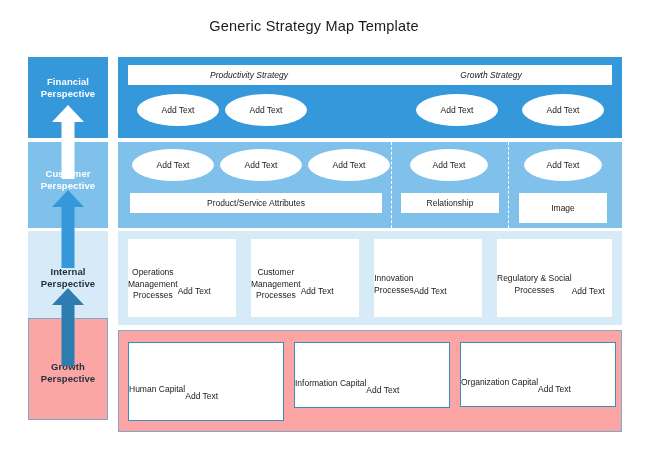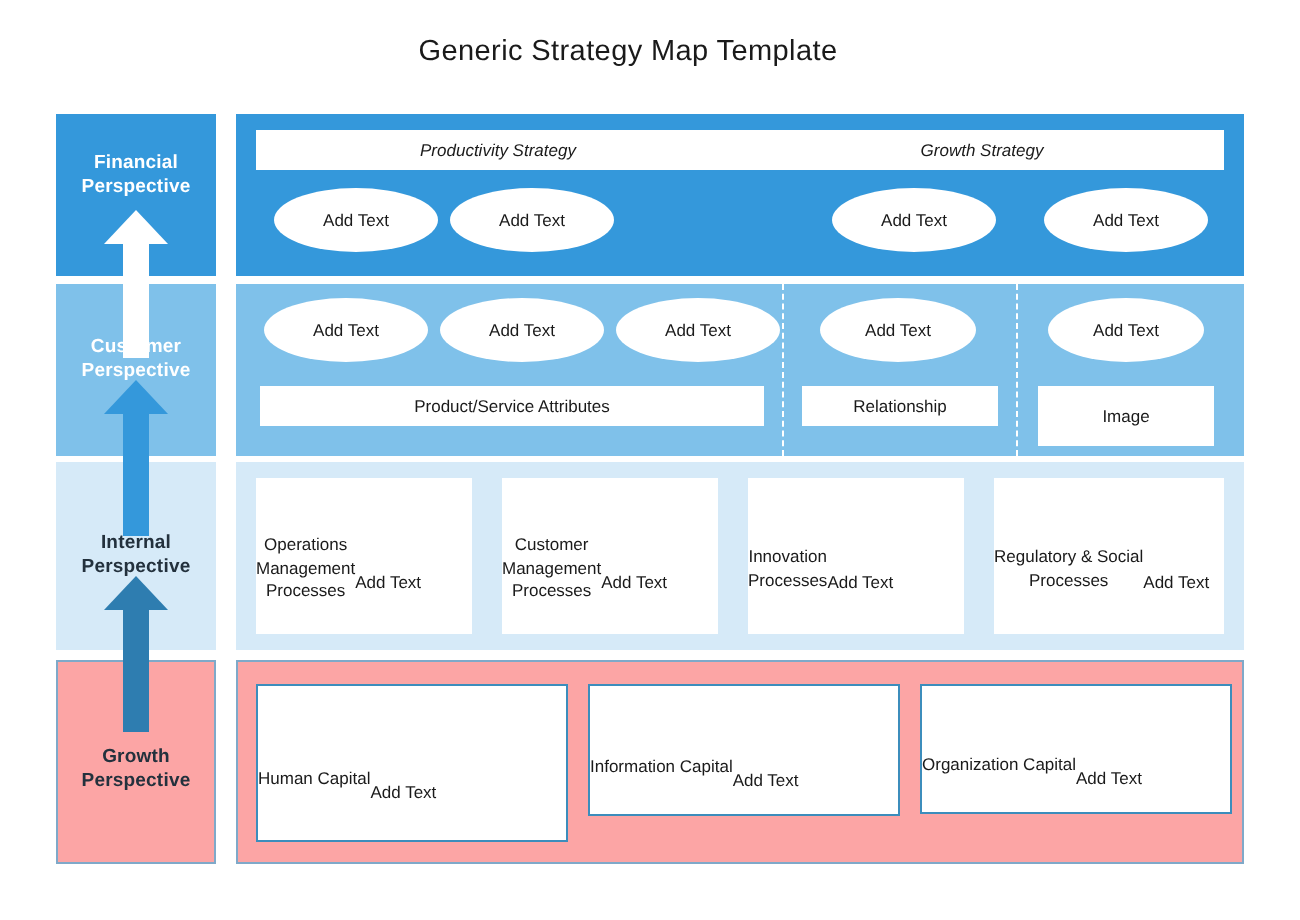--- a/index.html
+++ b/index.html
@@ -226,21 +226,21 @@
 
   <div class="pbox" style="left:379px; top:8px; width:115px; height:78px;">
     <div class="ttl">
       <div>Regulatory &amp; Social</div>
       <div>Processes</div>
     </div>
     <div class="sub">Add Text</div>
   </div>
 </div>
 
-<div class="label-cell c-grow" style="top:330px; height:102px;">
+<div class="label-cell c-grow" style="top:318px; height:102px;">
   <div class="label-text label-on-pale" style="top:42px;">
     <div>Growth</div>
     <div>Perspective</div>
   </div>
 </div>
 
 <div class="panel c-grow" style="top:330px; height:102px;">
 
   <div class="pbox bordered" style="left:9px; top:11px; width:156px; height:79px; padding-top:17px;">
     <div class="ttl">Human Capital</div>

